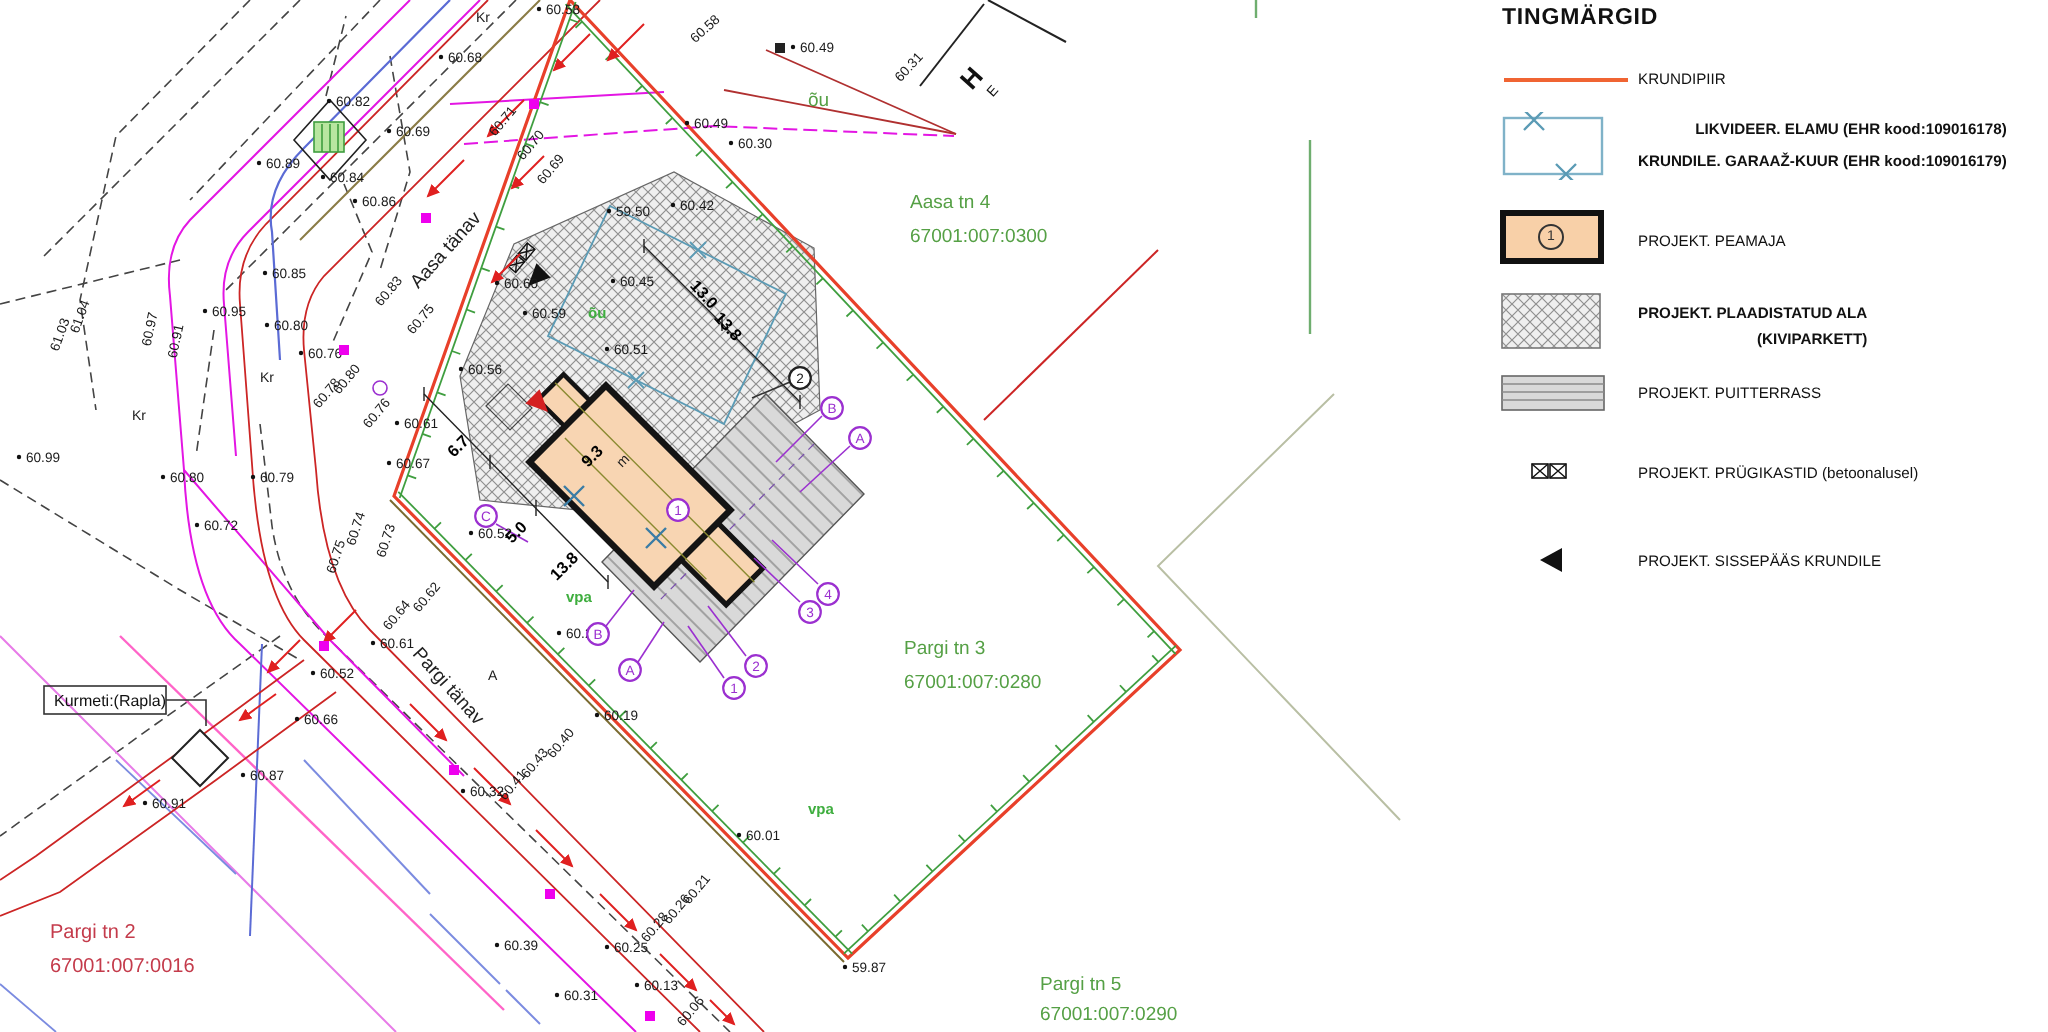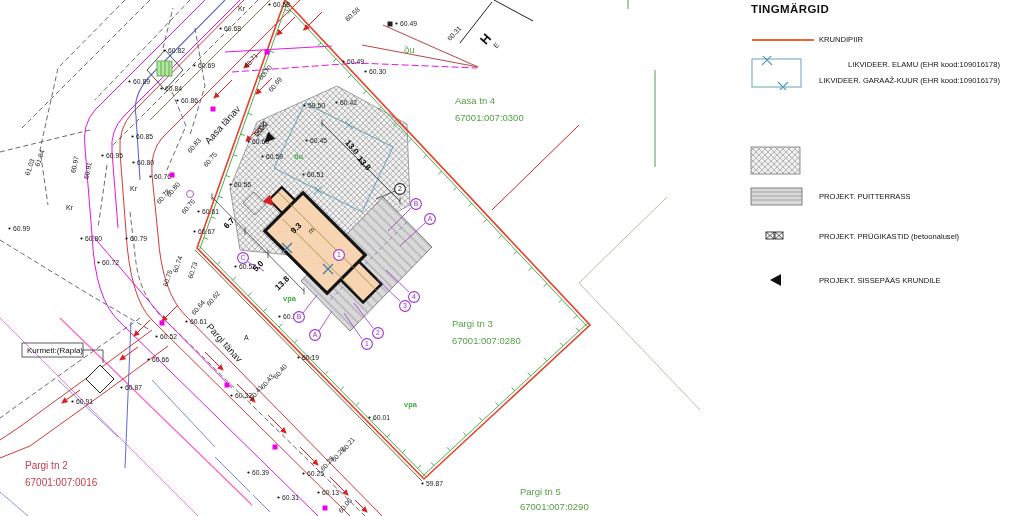--- a/index.html
+++ b/index.html
@@ -4,21 +4,21 @@
 <style>
   html,body{margin:0;padding:0;background:#fff;}
   body{width:1024px;height:516px;overflow:hidden;font-family:"Liberation Sans",sans-serif;}
   .stage{position:relative;width:1024px;height:516px;background:#fff;}
   #plan-wrap{position:absolute;left:0;top:0;width:745px;height:516px;}
   #legend{position:absolute;left:745px;top:0;width:279px;height:516px;background:#fff;}
   #legend-title{position:absolute;left:6px;top:3px;font-size:11.5px;font-weight:bold;color:#111;letter-spacing:.4px;}
   .lrow{position:absolute;left:0;width:279px;height:30px;}
   .lsw{position:absolute;left:5px;top:0;}
   .llab{position:absolute;left:74px;top:0;font-size:7.6px;color:#111;white-space:nowrap;text-align:right;}
-  .llab span{display:block;}
+  .llab span{display:block;font-weight:bold;}
   .llab.two span{margin-bottom:7px;}
   .peamaja-sw{width:46px;height:21px;background:#f8d0a8;border:3.5px solid #111;position:relative;}
   .peamaja-sw .c1{position:absolute;left:16px;top:4px;width:11px;height:11px;border:1px solid #333;border-radius:50%;
     font-size:7px;color:#333;text-align:center;line-height:11px;}
   text{font-family:"Liberation Sans",sans-serif;}
 </style>
 </head>
 <body>
 
 <div class="stage">
@@ -438,35 +438,45 @@
     </div>
 
     <div class="lrow" style="top:56px;height:36px">
       <svg class="lsw" width="56" height="34">
         <rect x="2" y="3" width="49" height="28" fill="none" stroke="#7fb2c8" stroke-width="1.2"></rect>
         <path d="M12,-1 L22,9 M22,-1 L12,9" stroke="#5b9bb5" stroke-width="1.2"></path>
         <path d="M28,26 L38,36 M38,26 L28,36" stroke="#5b9bb5" stroke-width="1.2"></path>
       </svg>
       <div class="llab two" style="top:4px">
         <span>LIKVIDEER. ELAMU (EHR kood:109016178)</span>
-        <span>LIKVIDEER. GARAAŽ-KUUR (EHR kood:109016179)</span>
+        <span>KRUNDILE. GARAAŽ-KUUR (EHR kood:109016179)</span>
       </div>
     </div>
 
+    <div class="lrow" style="top:105px;height:30px">
+      <div class="lsw peamaja-sw">
+        <div class="c1">1</div>
+      </div>
+      <div class="llab" style="top:11px">PROJEKT. PEAMAJA</div>
+    </div>
 
     <div class="lrow" style="top:146px;height:32px">
       <svg class="lsw" width="52" height="29">
         <defs>
             <pattern id="kivleg" width="6" height="6" patternUnits="userSpaceOnUse">
           <rect width="6" height="6" fill="#efefef"></rect>
           <path d="M0,6 L6,0 M0,0 L6,6" stroke="#8f8f8f" stroke-width="0.6"></path>
         </pattern>
           </defs>
         <rect x="1" y="1" width="49" height="27" fill="url(#kivleg)" stroke="#777" stroke-width="0.8"></rect>
       </svg>
+      <div class="llab two" style="top:6px">
+        <span style="margin-bottom:4px">PROJEKT. PLAADISTATUD ALA</span>
+        <span>(KIVIPARKETT)</span>
+      </div>
     </div>
 
     <div class="lrow" style="top:231px;height:14px">
       <svg class="lsw" width="40" height="10" style="left:20px">
         <rect x="1" y="1" width="8" height="7" fill="none" stroke="#111" stroke-width="0.8"></rect>
         <path d="M1,1 L9,8 M9,1 L1,8" stroke="#111" stroke-width="0.7"></path>
         <rect x="10" y="1" width="8" height="7" fill="none" stroke="#111" stroke-width="0.8"></rect>
         <path d="M10,1 L18,8 M18,1 L10,8" stroke="#111" stroke-width="0.7"></path>
       </svg>
       <div class="llab" style="top:1px">PROJEKT. PRÜGIKASTID (betoonalusel)</div>

